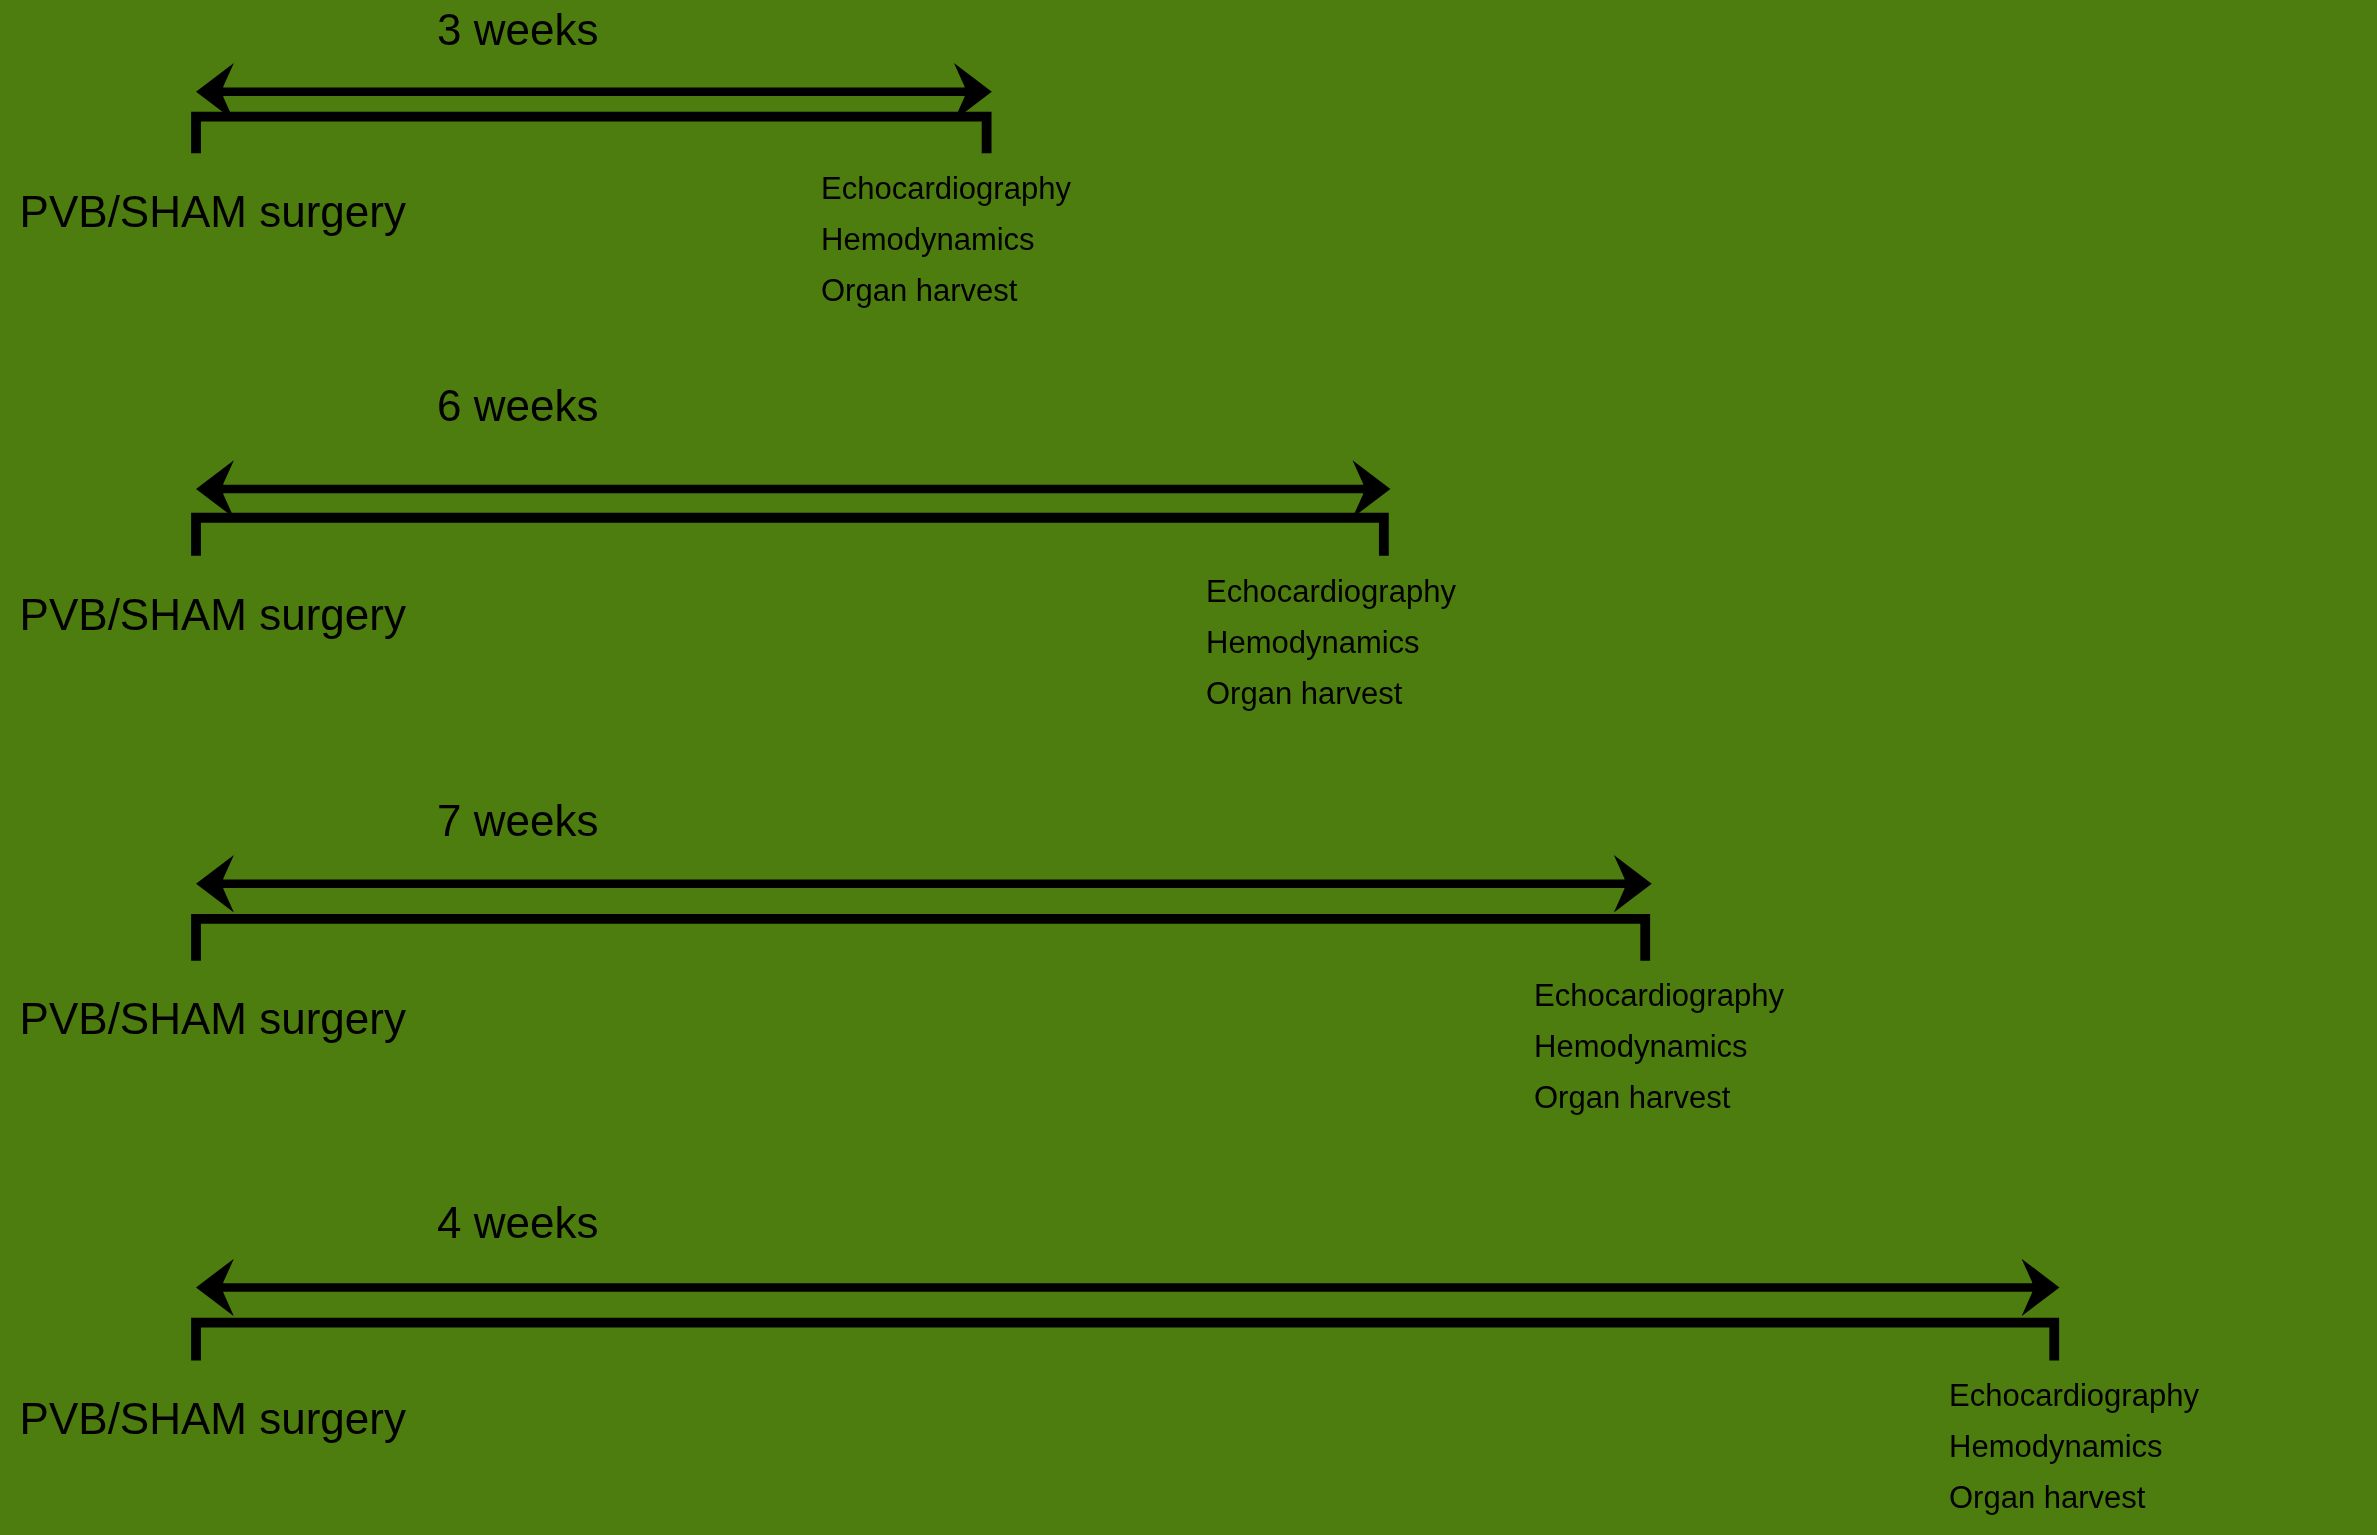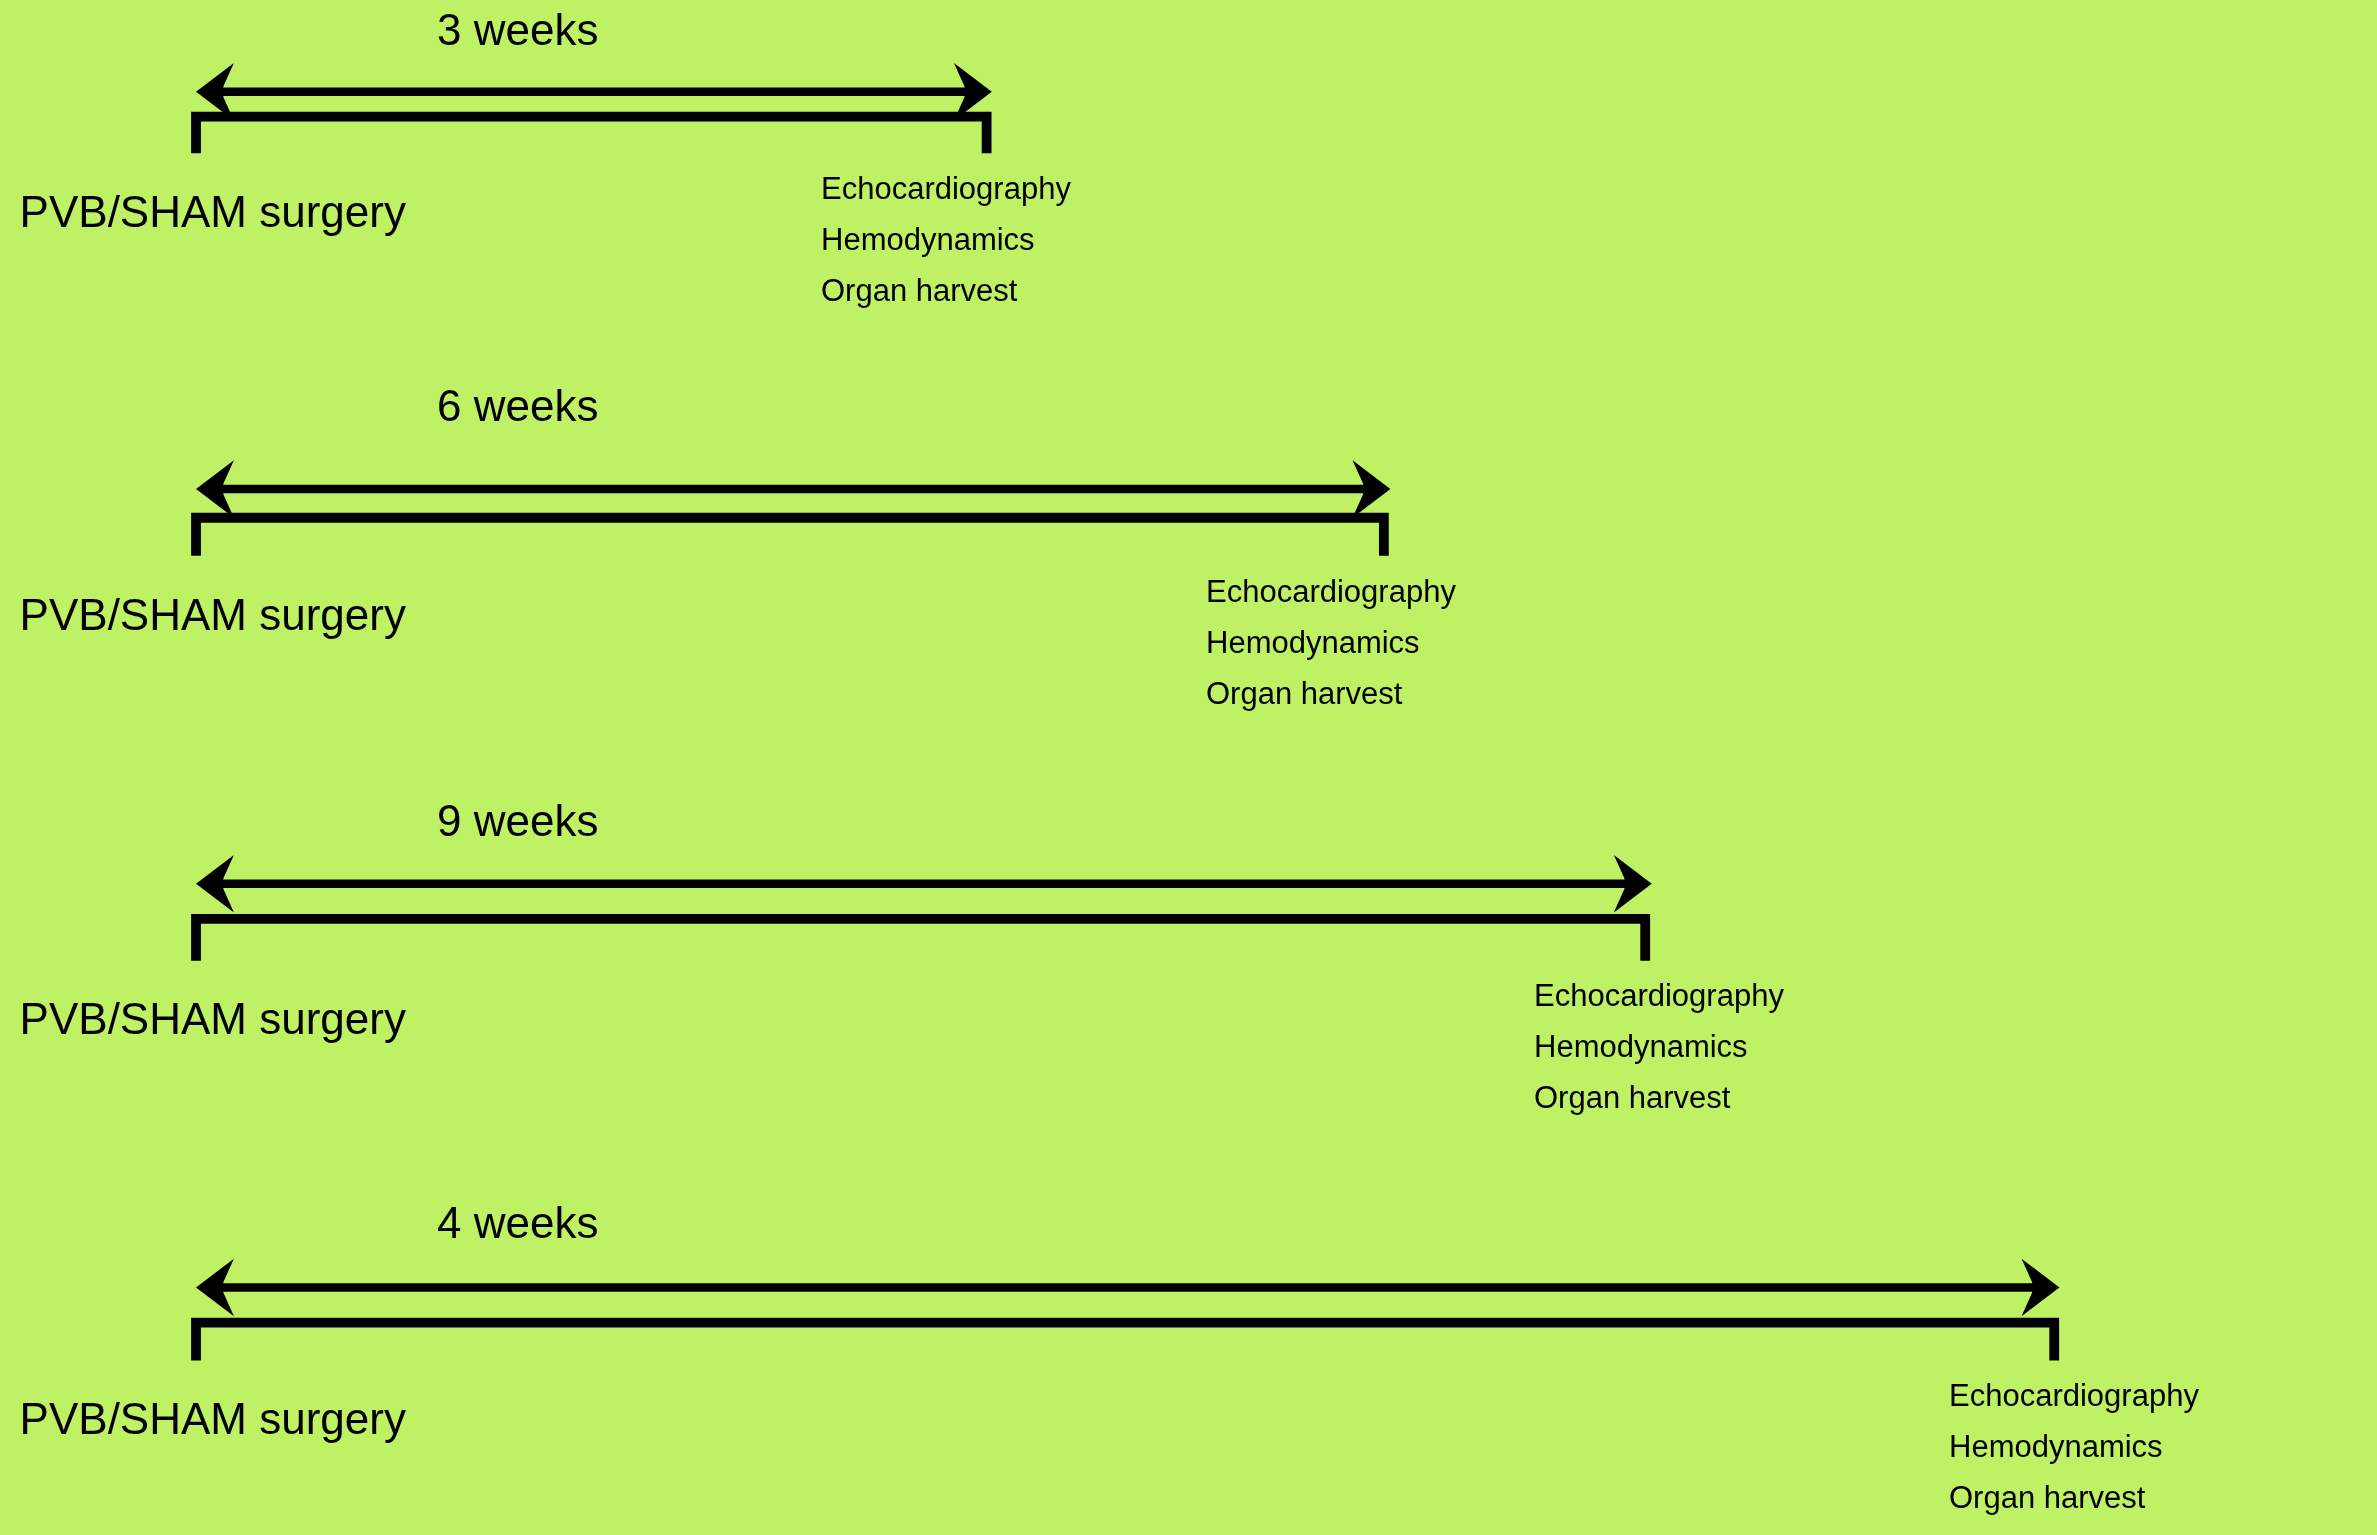--- a/index.html
+++ b/index.html
@@ -4,21 +4,21 @@
 <style>
   html, body {
     margin: 0;
     padding: 0;
     background: #ffffff;
   }
   #stage {
     position: relative;
     width: 2377px;
     height: 1536px;
-    background: #bef264;
+    background: #4d7c0f;
     overflow: hidden;
     font-family: "Liberation Sans", sans-serif;
     color: #000000;
   }
   .duration-label {
     position: absolute;
     font-size: 44px;
     line-height: 51px;
     letter-spacing: 0px;
     white-space: nowrap;
@@ -95,21 +95,21 @@
       <span class="line">Hemodynamics</span>
       <span class="line">Organ harvest</span>
     </div>
     <div class="duration-label" style="left: 437px; top: 380px;">6 weeks</div>
     <div class="start-label" style="left: 19.6px; top: 566px;">PVB/SHAM surgery</div>
     <div class="end-label" style="left: 1206px; top: 566px;">
       <span class="line">Echocardiography</span>
       <span class="line">Hemodynamics</span>
       <span class="line">Organ harvest</span>
     </div>
-    <div class="duration-label" style="left: 437px; top: 795px;">9 weeks</div>
+    <div class="duration-label" style="left: 437px; top: 795px;">7 weeks</div>
     <div class="start-label" style="left: 19.6px; top: 970px;">PVB/SHAM surgery</div>
     <div class="end-label" style="left: 1534px; top: 970px;">
       <span class="line">Echocardiography</span>
       <span class="line">Hemodynamics</span>
       <span class="line">Organ harvest</span>
     </div>
     <div class="duration-label" style="left: 437px; top: 1197px;">4 weeks</div>
     <div class="start-label" style="left: 19.6px; top: 1370px;">PVB/SHAM surgery</div>
     <div class="end-label" style="left: 1949px; top: 1370px;">
       <span class="line">Echocardiography</span>

